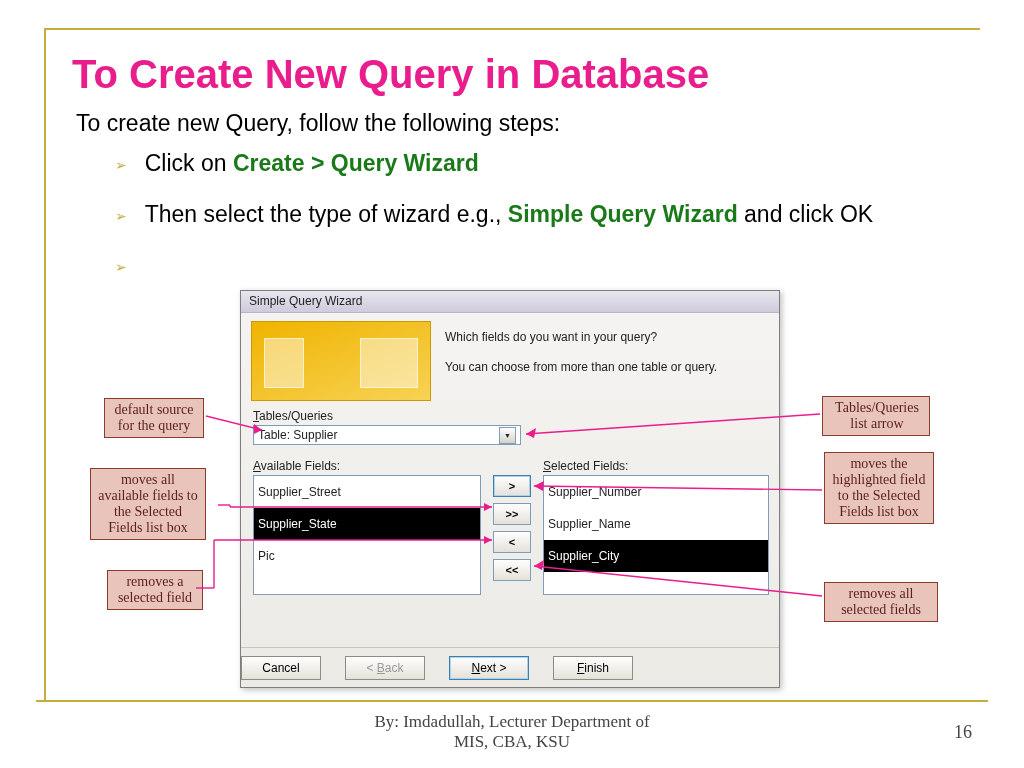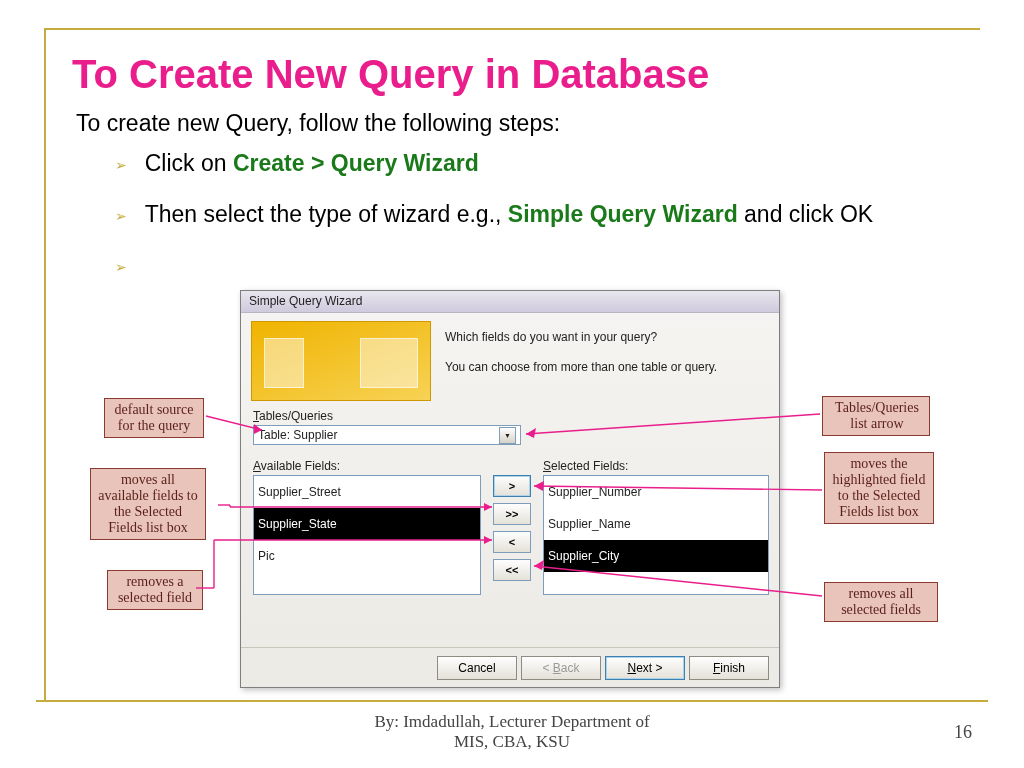--- a/index.html
+++ b/index.html
@@ -159,23 +159,22 @@
     cursor: pointer;
   }
   .move-btns button.hot { border: 1px solid #3c7fb1; box-shadow: 0 0 0 1px #add3eb inset; }
 
   .dlg-btns {
     position: absolute;
     left: 0; right: 0; bottom: 0;
     height: 40px;
     border-top: 1px solid #c9c5ba;
     display: flex;
-    justify-content: flex-end;
     align-items: center;
-    gap: 4px;
+    gap: 24px;
     padding-right: 10px;
   }
   .dlg-btns button {
     width: 80px; height: 24px;
     border: 1px solid #8e8b82;
     background: linear-gradient(#fefefe,#e4e1d8);
     font-size: 12px;
     cursor: pointer;
   }
   .dlg-btns button.disabled { color: #999; }

